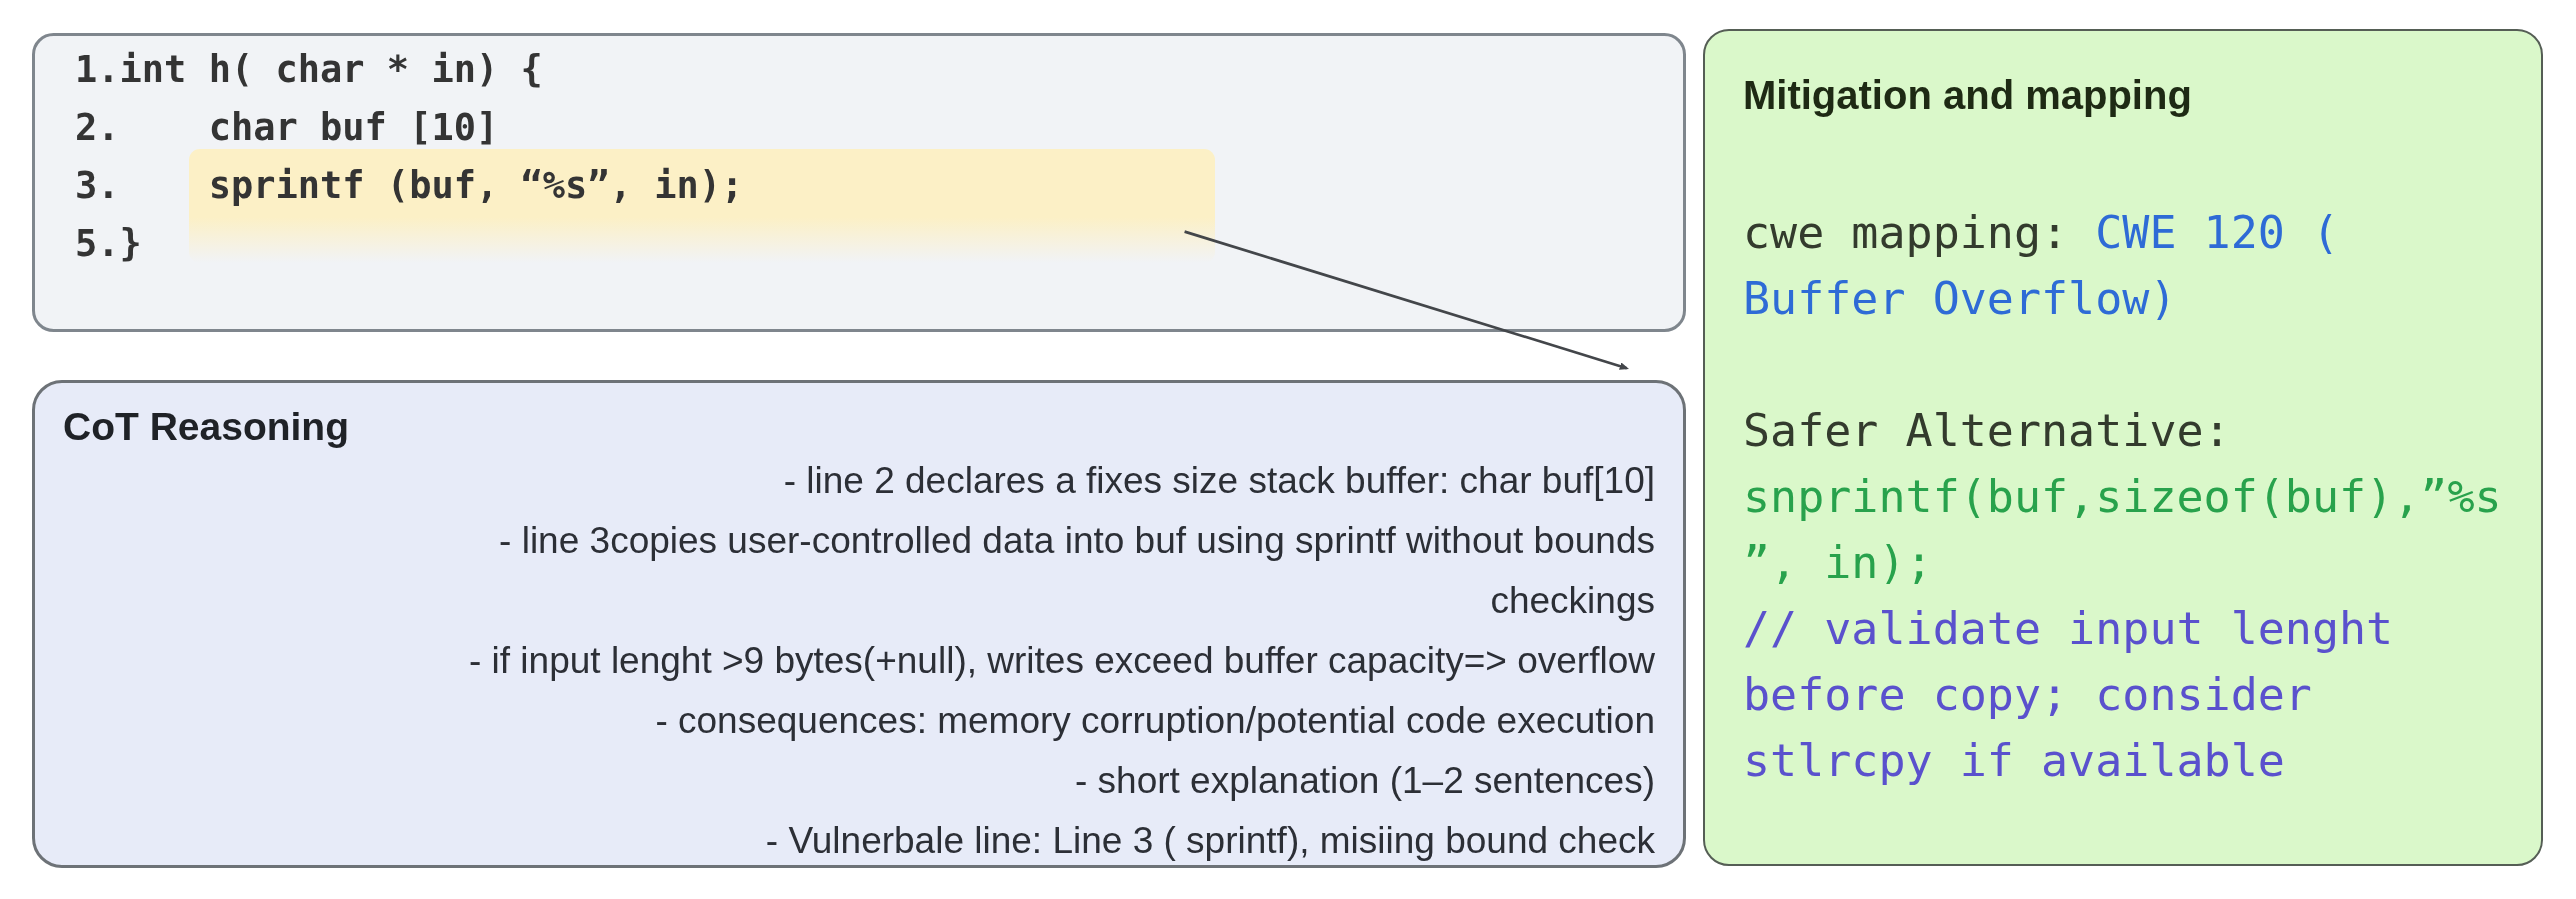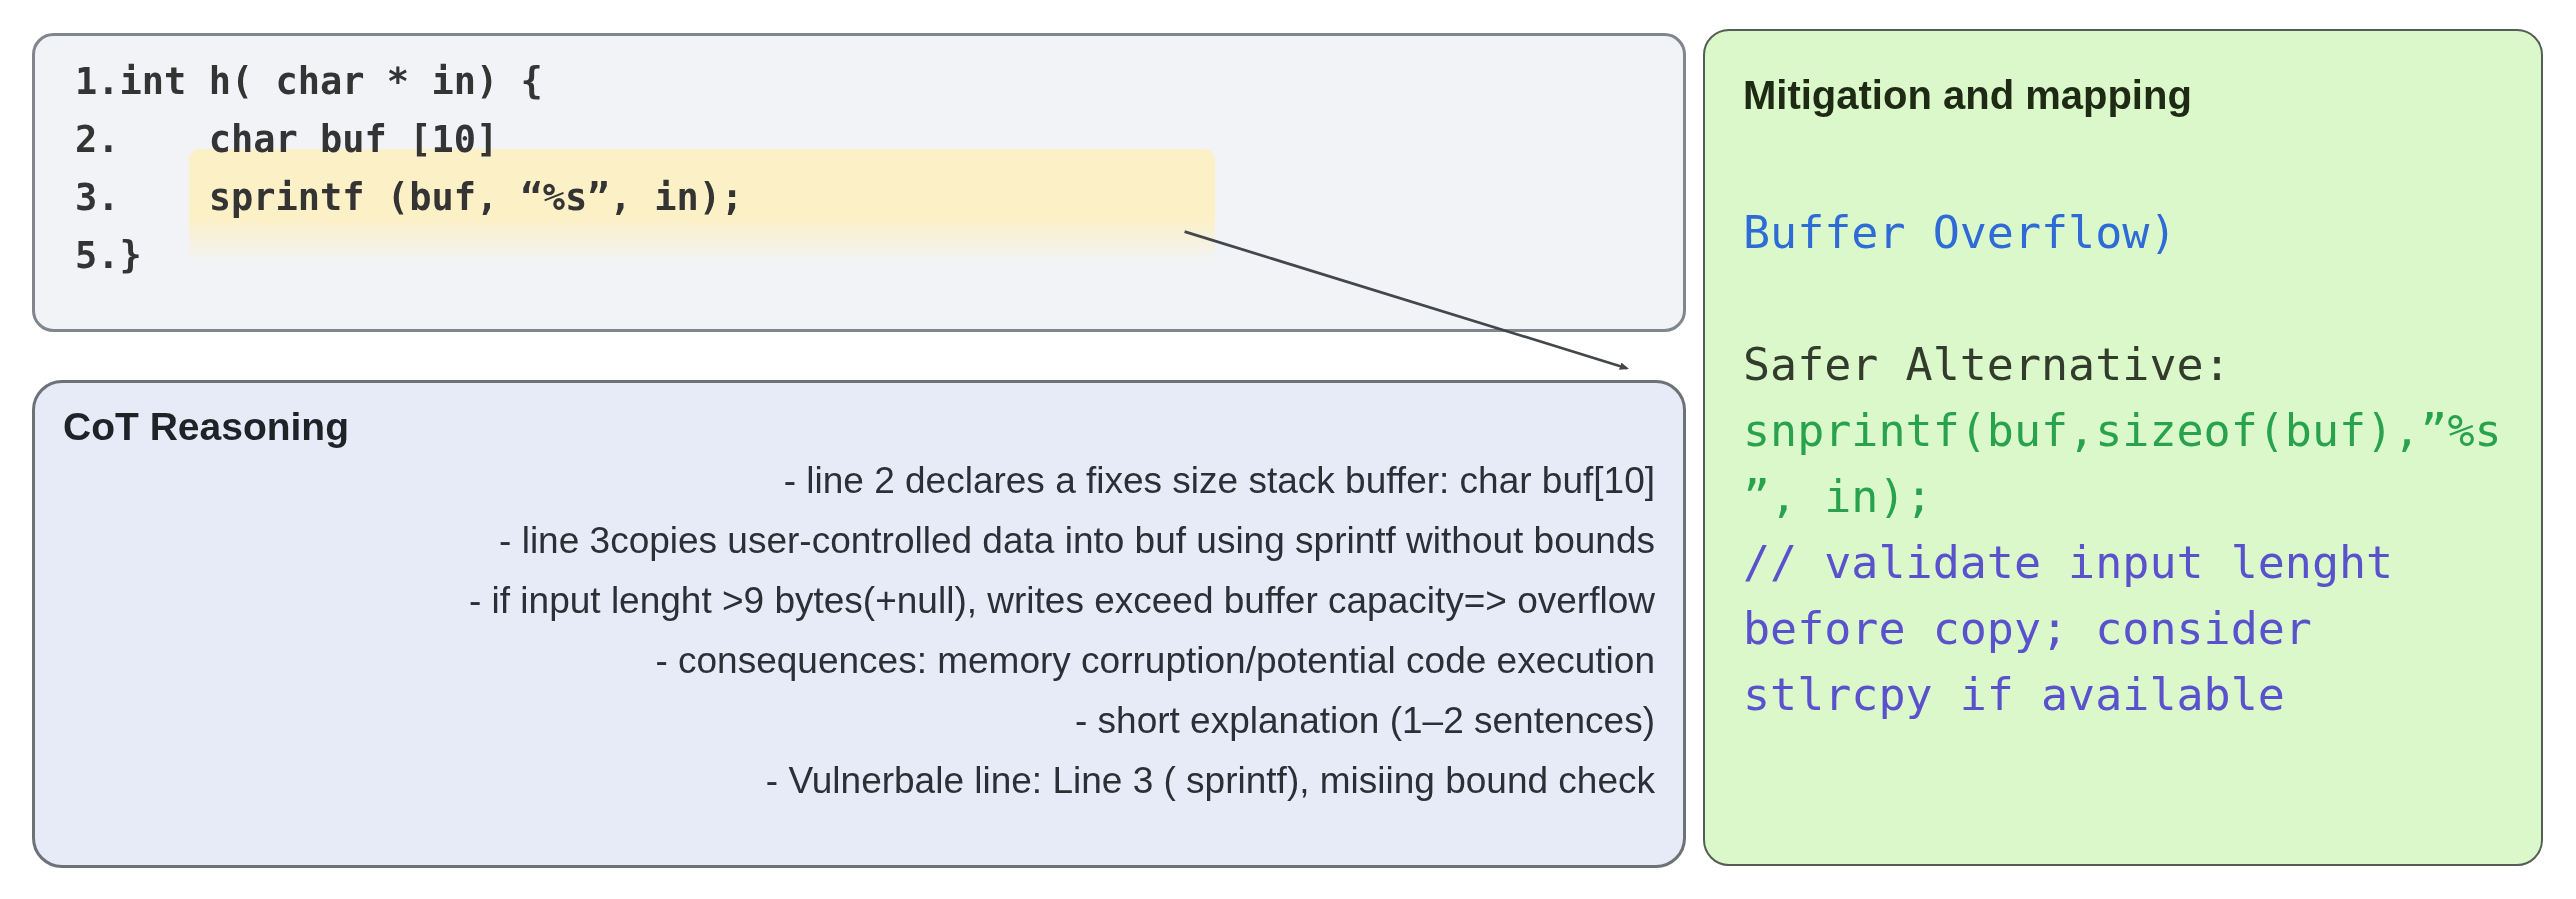--- a/index.html
+++ b/index.html
@@ -11,21 +11,21 @@
     --blue:#2e6bd6; --green:#28a24c; --purple:#5a51cd; --arrow:#43464a;
   }
   html,body{margin:0;padding:0;background:var(--bg);}
   .canvas{position:relative;width:2576px;height:900px;background:var(--bg);overflow:hidden;
           font-family:"Liberation Sans", sans-serif;}
   .panel{position:absolute;box-sizing:border-box;}
 
   
   .code-panel{left:32px;top:33px;width:1654px;height:299px;background:var(--code-bg);
     border:3.9px solid var(--code-border);border-radius:21.6px;}
-  .code-lines{position:absolute;left:40px;top:4.6px;right:15.4px;margin-top:12px;}
+  .code-lines{position:absolute;left:40px;top:4.6px;right:15.4px;}
   .code-line{position:relative;height:58px;line-height:58px;white-space:pre;
     font-family:"DejaVu Sans Mono", monospace;font-size:37px;font-weight:600;color:var(--code-text);z-index:2;}
   .hl-band{position:absolute;left:154px;top:113px;width:1026px;height:114px;border-radius:10.8px;z-index:1;
     background:linear-gradient(180deg, var(--highlight) 0%, var(--highlight) 60%, rgba(252,240,198,0) 100%);}
 
   
   .cot-panel{left:32px;top:380px;width:1654px;height:488px;background:var(--cot-bg);
     border:3.1px solid var(--cot-border);border-radius:30px;padding:18.5px 28px;}
   .cot-title{font-size:39px;font-weight:700;color:var(--title-dark);line-height:49px;}
   .cot-row{font-size:37px;color:var(--cot-text);line-height:60px;white-space:pre;text-align:right;}
@@ -56,28 +56,30 @@
       <div class="code-line">2.    char buf [10]</div>
       <div class="code-line">3.    sprintf (buf, “%s”, in);</div>
       <div class="code-line">5.}</div>
     </div>
   </div>
 
   <div class="panel cot-panel">
     <div class="cot-title">CoT Reasoning</div>
     <div class="cot-row bullet">- line 2 declares a fixes size stack buffer: char buf[10]</div>
     <div class="cot-row bullet">- line 3copies user-controlled data into buf using sprintf without bounds</div>
+    <div class="cot-row">checkings</div>
     <div class="cot-row bullet">- if input lenght &gt;9 bytes(+null), writes exceed buffer capacity=&gt; overflow</div>
     <div class="cot-row bullet">- consequences: memory corruption/potential code execution</div>
     <div class="cot-row bullet">- short explanation (1–2 sentences)</div>
     <div class="cot-row bullet">- Vulnerbale line: Line 3 ( sprintf), misiing bound check</div>
   </div>
 
   <div class="panel mit-panel">
     <div class="mit-title">Mitigation and mapping</div>
+    <div class="mit-row"><span class="seg dark">cwe mapping: </span><span class="seg blue">CWE 120 (</span></div>
     <div class="mit-row"><span class="seg blue">Buffer Overflow)</span></div>
     <div class="mit-row"></div>
     <div class="mit-row"><span class="seg dark">Safer Alternative:</span></div>
     <div class="mit-row"><span class="seg green">snprintf(buf,sizeof(buf),”%s</span></div>
     <div class="mit-row"><span class="seg green">”, in);</span></div>
     <div class="mit-row"><span class="seg purple">// validate input lenght</span></div>
     <div class="mit-row"><span class="seg purple">before copy; consider</span></div>
     <div class="mit-row"><span class="seg purple">stlrcpy if available</span></div>
   </div>
 

